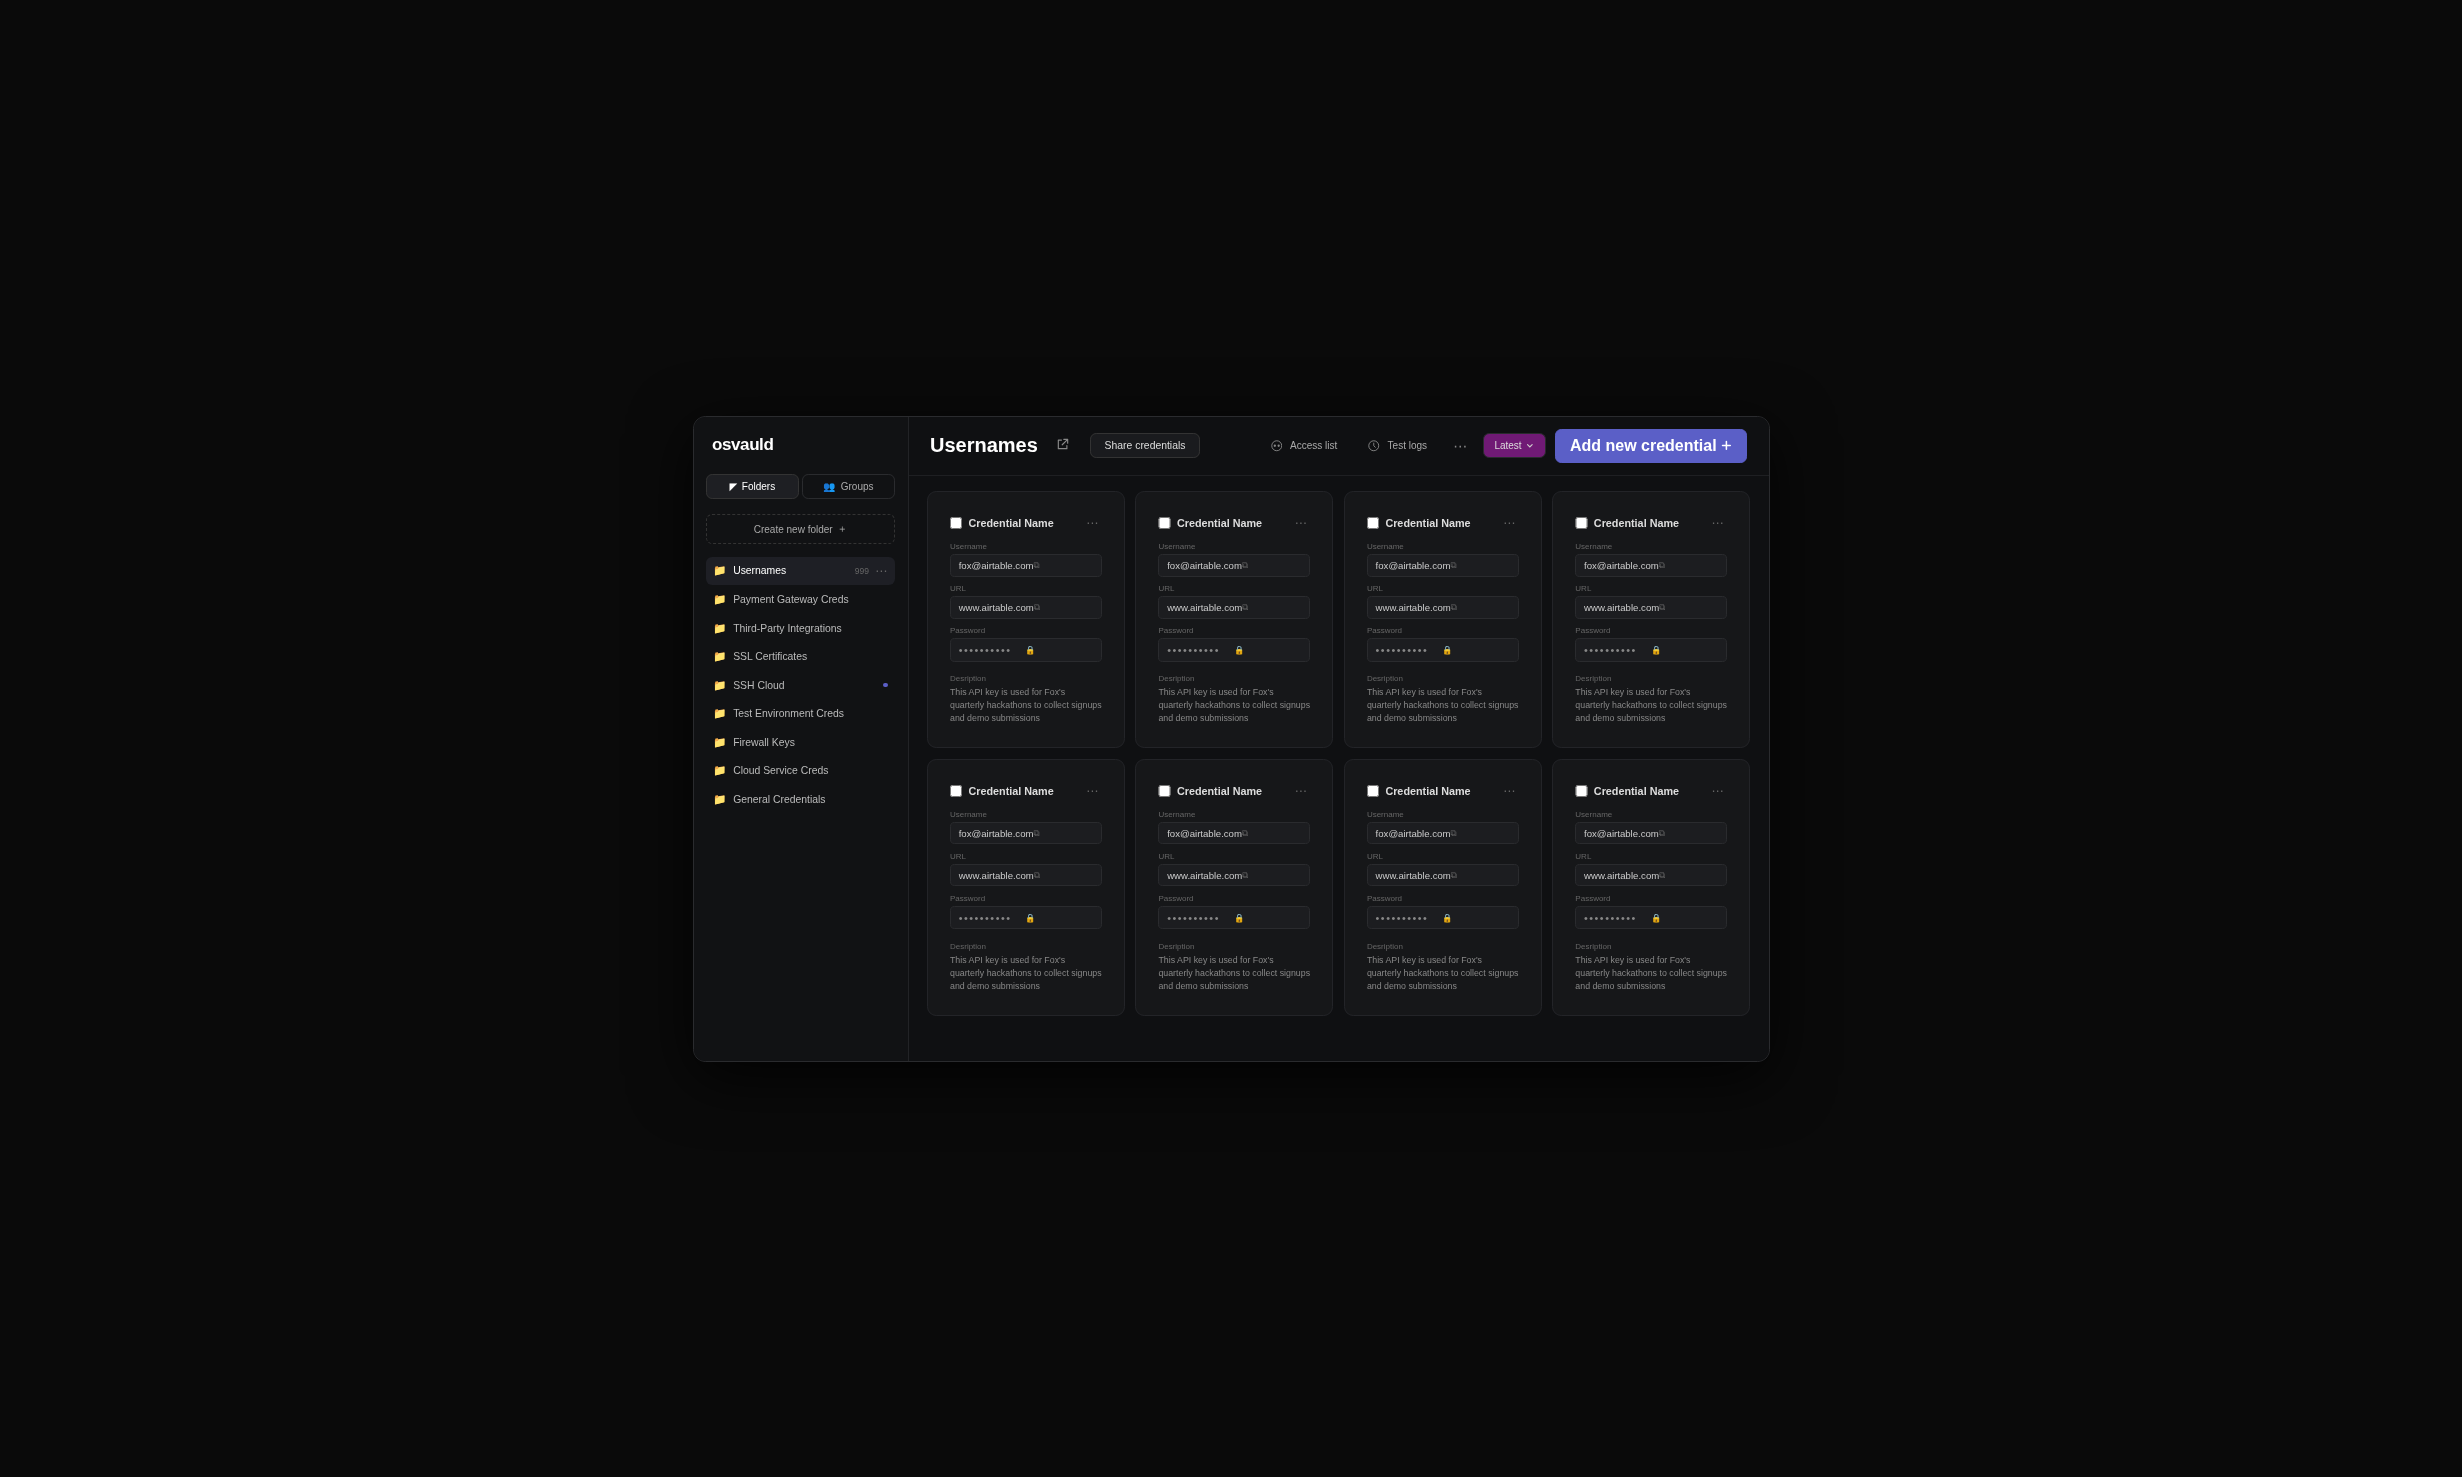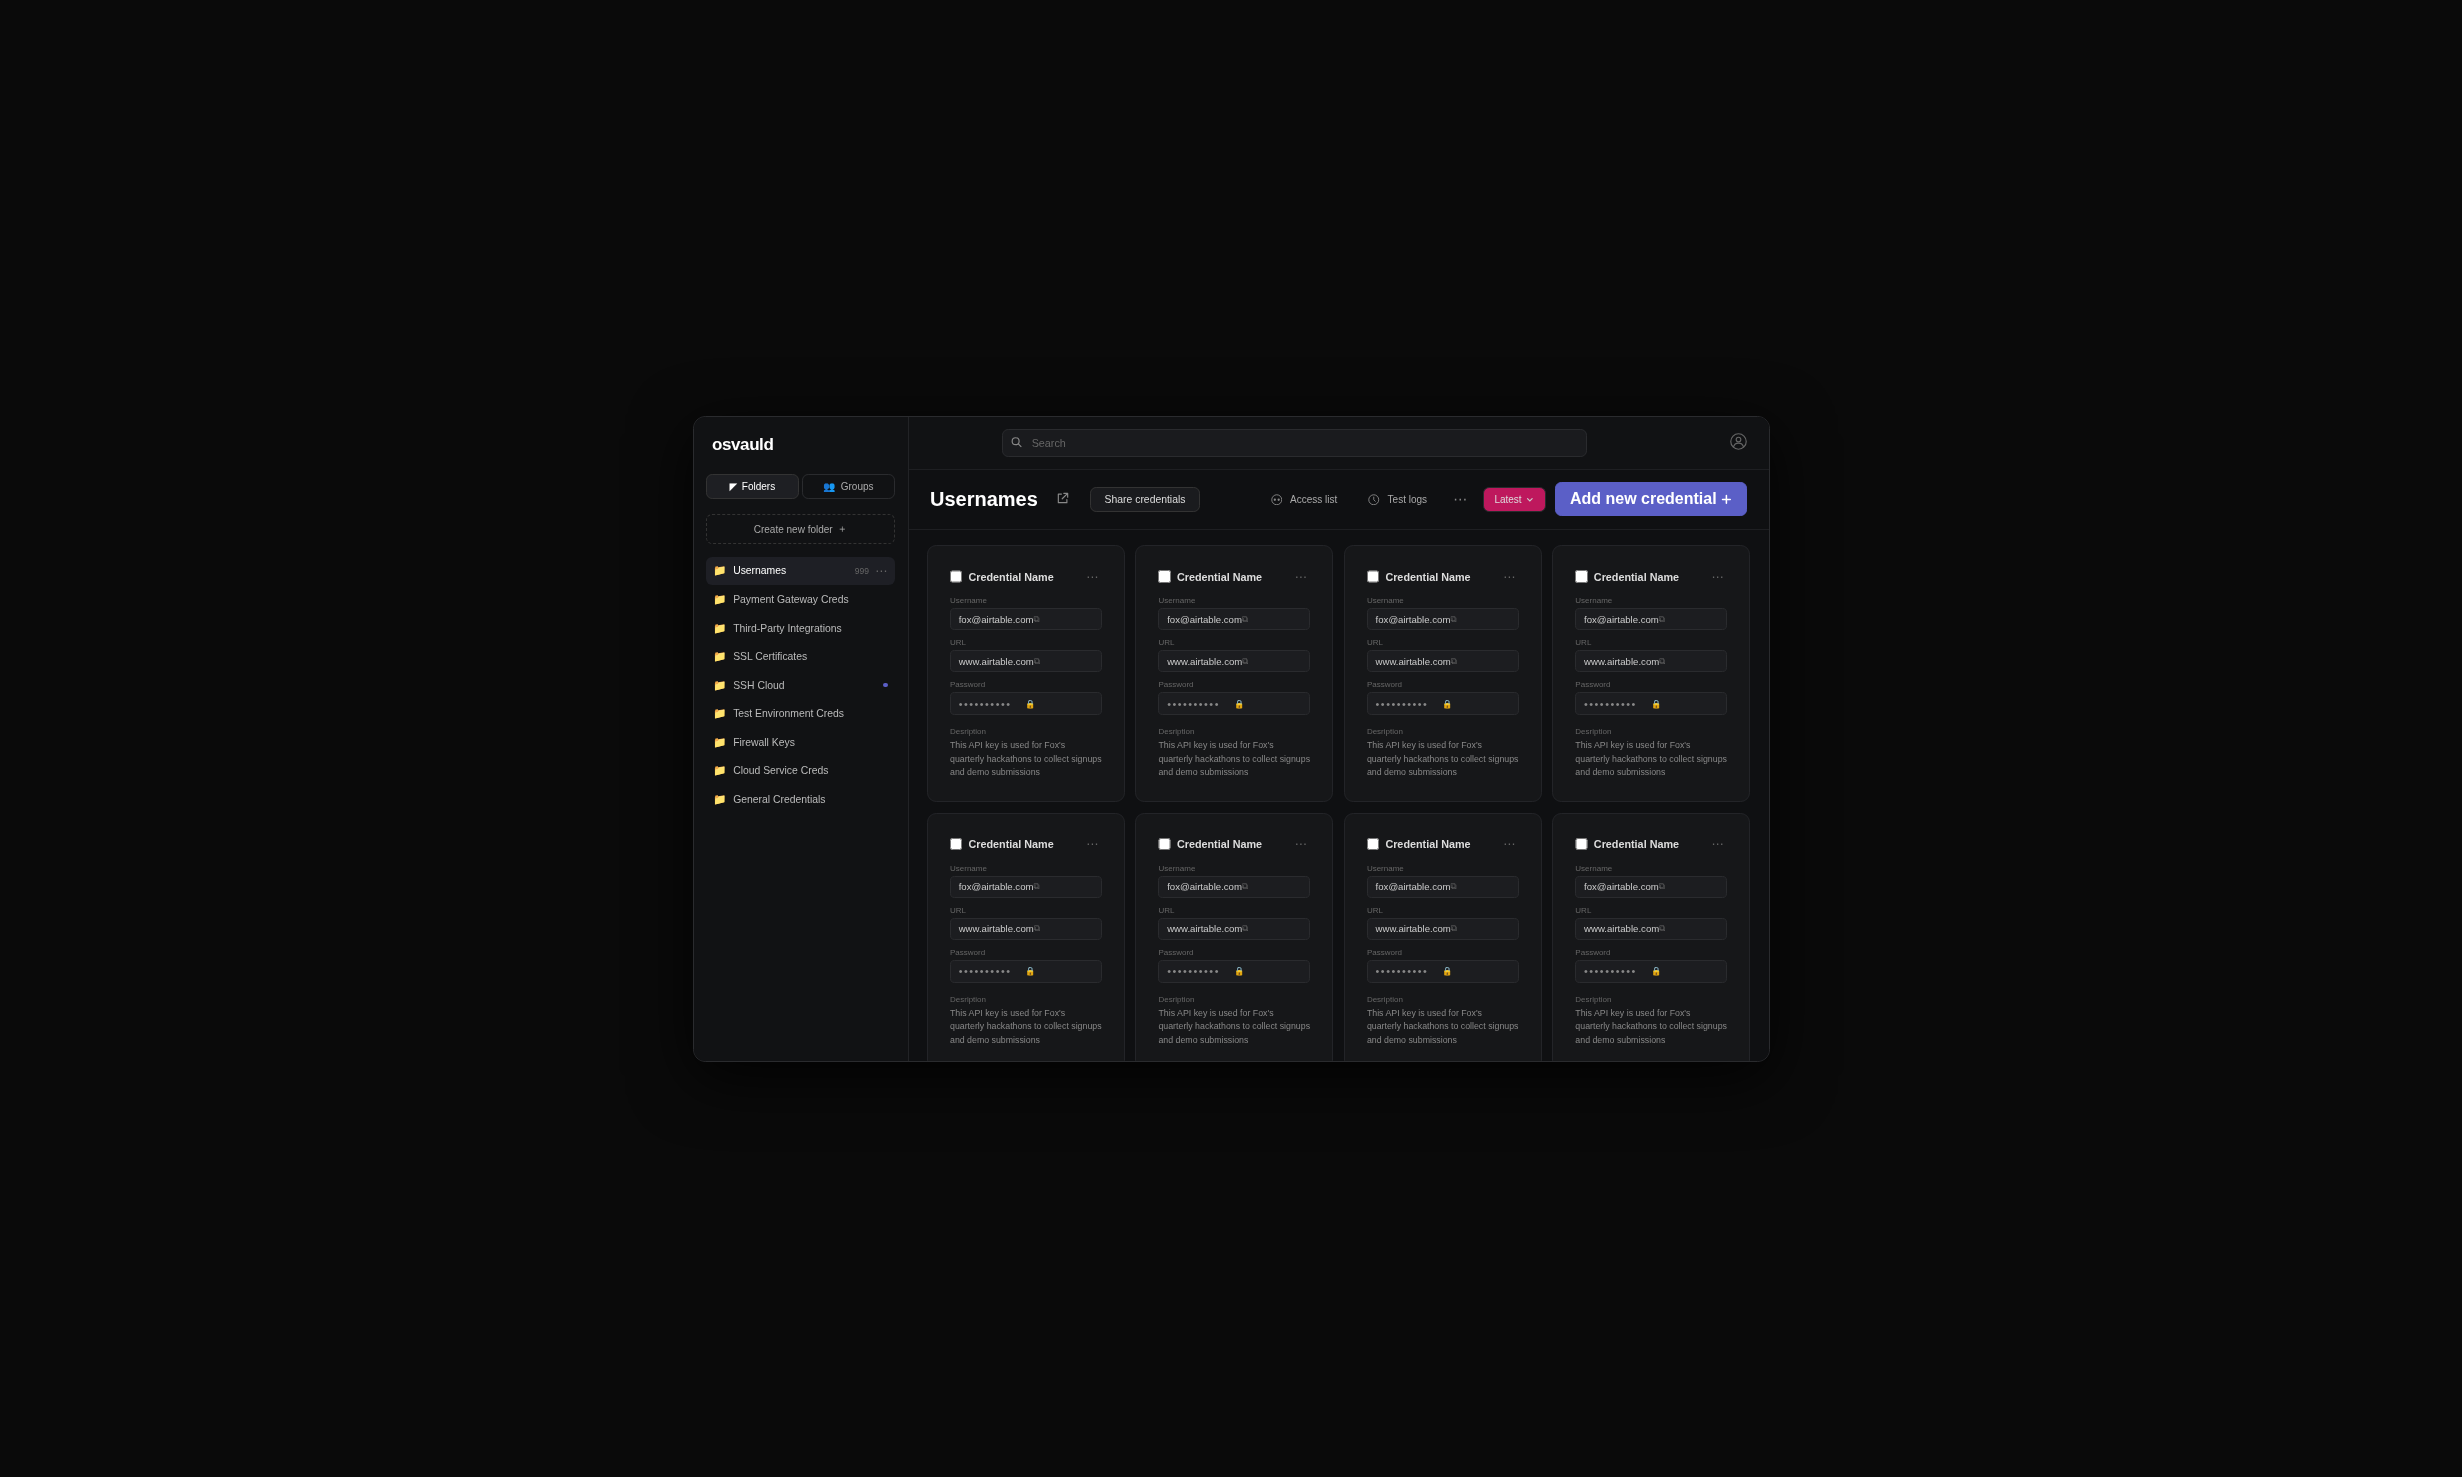--- a/index.html
+++ b/index.html
@@ -224,21 +224,21 @@
       font-size: 14px;
       padding: 3.1px 6.2px;
     }
     .latest-btn {
       display: flex;
       align-items: center;
       gap: 4.6px;
       padding: 6.2px 10.8px;
       border-radius: 6.2px;
       border: 0.8px solid #2a2b2e;
-      background: #be185d;
+      background: #701a75;
       color: #ddd;
       font-size: 10px;
       cursor: pointer;
     }
     .add-cred-btn {
       display: flex;
       align-items: center;
       gap: 4.6px;
       padding: 7px 14px;
       border-radius: 6.2px;
@@ -423,38 +423,20 @@
       <div class="folder-item">
         <span class="folder-icon">📁</span>
         <span class="folder-name">General Credentials</span>
       </div>
 
     </div>
   </aside>
 
   <main class="main">
 
-    <div class="header">
-      <div class="search-bar">
-        <span class="search-icon-wrap">
-          <svg width="10.8" height="10.8" viewBox="0 0 14 14" fill="none">
-            <circle cx="6" cy="6" r="4.5" stroke="#888" stroke-width="1.5"></circle>
-            <line x1="9.5" y1="9.5" x2="13" y2="13" stroke="#888" stroke-width="1.5" stroke-linecap="round"></line>
-          </svg>
-        </span>
-        <input class="search-input" type="text" placeholder="Search" style="">
-      </div>
-      <div class="header-user">
-        <svg width="17" height="17" viewBox="0 0 22 22" fill="none">
-          <circle cx="11" cy="11" r="10" stroke="#666" stroke-width="1.5"></circle>
-          <circle cx="11" cy="8.5" r="3" stroke="#666" stroke-width="1.5"></circle>
-          <path d="M4.5 18c.8-3 3.5-5 6.5-5s5.7 2 6.5 5" stroke="#666" stroke-width="1.5" stroke-linecap="round"></path>
-        </svg>
-      </div>
-    </div>
 
     <div class="toolbar">
       <h1 class="page-title">Usernames</h1>
       <button class="share-icon-btn">
         <svg width="14" height="14" viewBox="0 0 18 18" fill="none">
           <path d="M10 3h5v5M15 3l-7 7M7 4H3v11h11v-4" stroke="#888" stroke-width="1.5" stroke-linecap="round" stroke-linejoin="round"></path>
         </svg>
       </button>
       <button class="share-creds-btn">
         <span>Share credentials</span>

